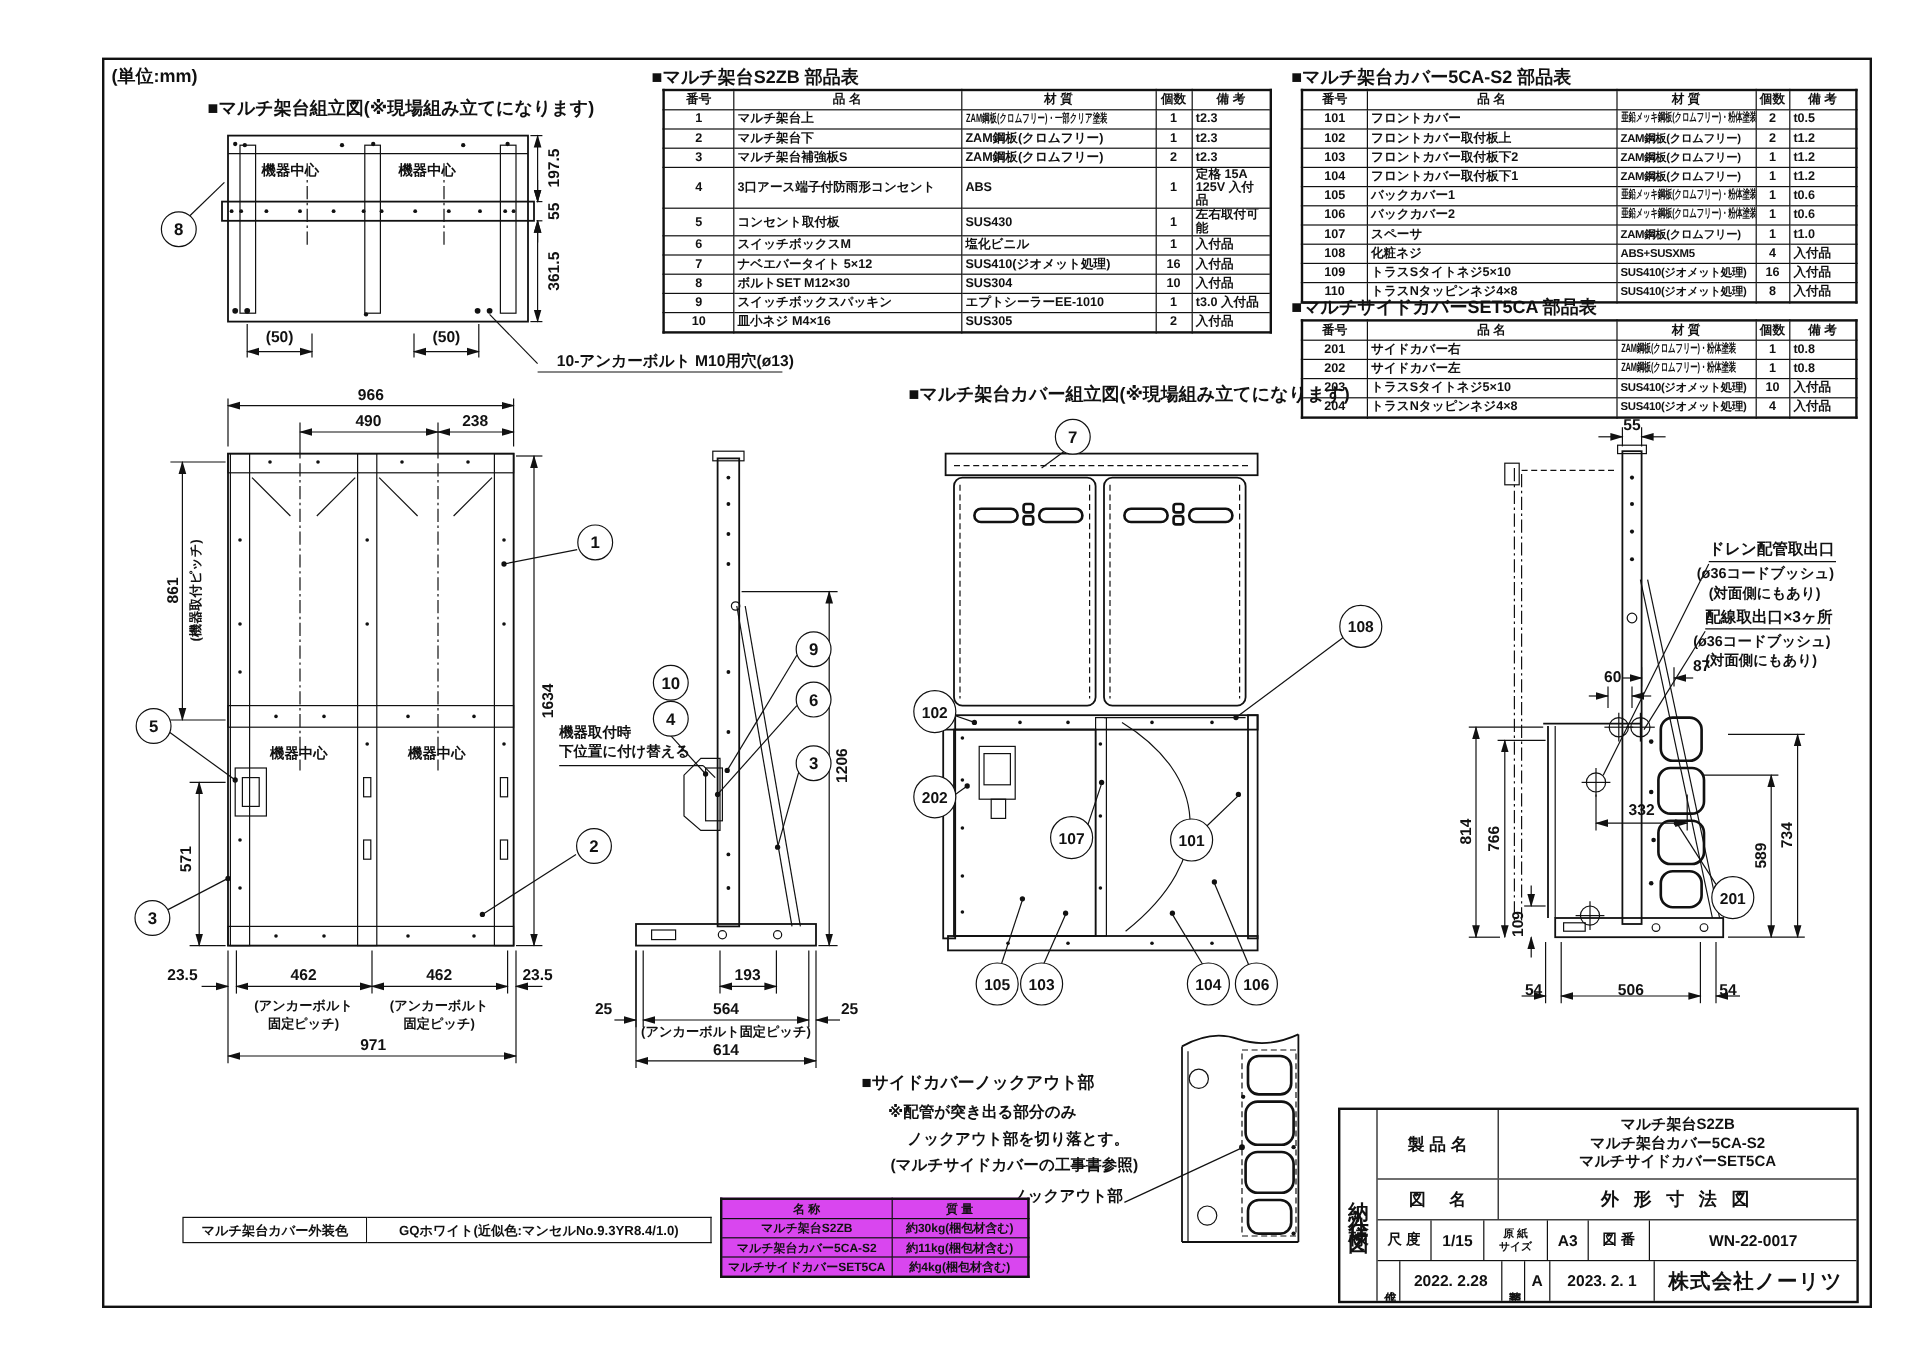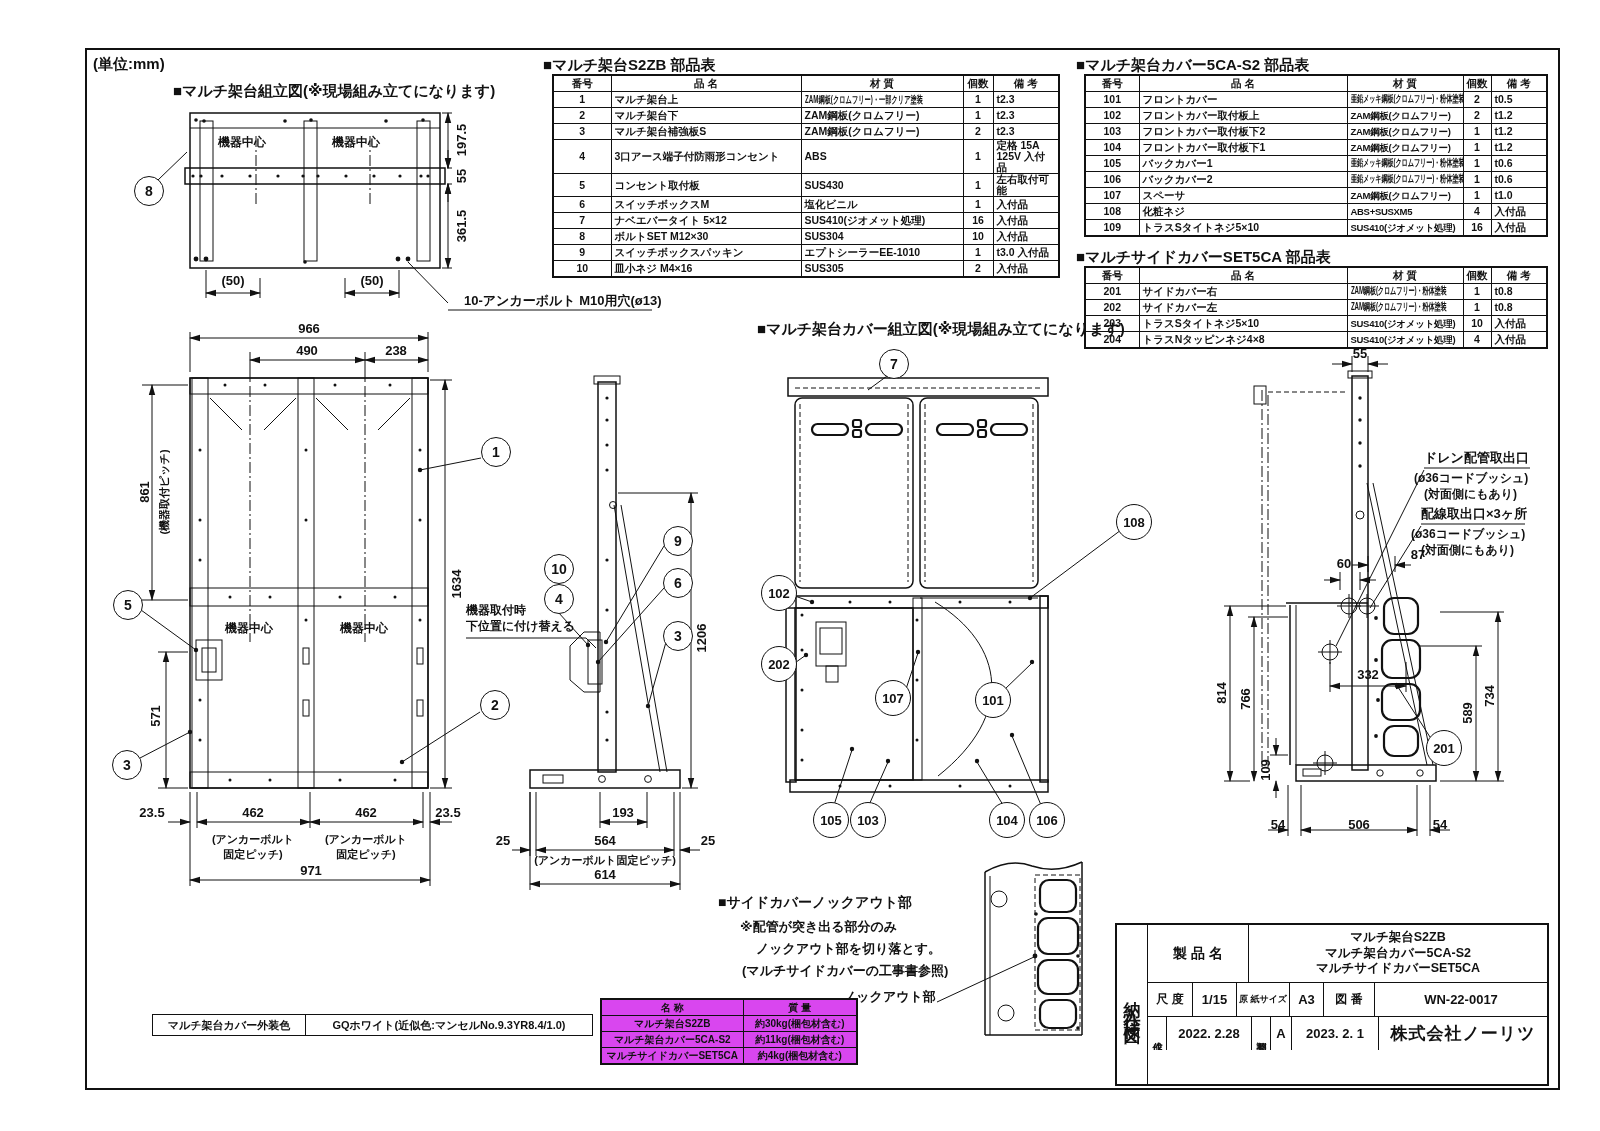--- a/index.html
+++ b/index.html
@@ -623,20 +623,27 @@
           <td class="c-qty">4</td>
           <td class="c-note">入付品</td>
         </tr>
         <tr>
           <td class="c-no">109</td>
           <td class="c-name">トラスSタイトネジ5×10</td>
           <td class="c-mat"><span>SUS410(ジオメット処理)</span></td>
           <td class="c-qty">16</td>
           <td class="c-note">入付品</td>
         </tr>
+        <tr>
+          <td class="c-no">110</td>
+          <td class="c-name">トラスNタッピンネジ4×8</td>
+          <td class="c-mat"><span>SUS410(ジオメット処理)</span></td>
+          <td class="c-qty">8</td>
+          <td class="c-note">入付品</td>
+        </tr>
     </tbody>
   </table>
 
   <span class="t f15" style="left:1076px;top:248px">■マルチサイドカバーSET5CA 部品表</span>
   <table class="parts cover" style="left:1084px;top:266px;width:462px">
     <colgroup>
         <col style="width:54px">
         <col style="width:208px">
         <col style="width:116px">
         <col style="width:28px">
@@ -796,23 +803,27 @@
     <div id="tb-main">
       <div class="tb-row" style="height:57px">
         <div class="tb-cell" style="width:100px;font-size:14px">製 品 名</div>
         <div class="tb-cell" style="flex:1;flex-direction:column;font-size:12.5px;line-height:1.25">
           <span>マルチ架台S2ZB</span>
           <span>マルチ架台カバー5CA-S2</span>
           <span>マルチサイドカバーSET5CA</span>
         </div>
       </div>
       <div class="tb-row" style="height:33px">
+        <div class="tb-cell" style="width:100px;font-size:14px;white-space:pre">図     名</div>
+        <div class="tb-cell" style="flex:1;font-size:15px;letter-spacing:4px">外 形 寸 法 図</div>
+      </div>
+      <div class="tb-row" style="height:33px">
         <div class="tb-cell" style="width:44px;font-size:12px">尺 度</div>
         <div class="tb-cell" style="width:43px;font-size:13px">1/15</div>
-        <div class="tb-cell" style="width:52px;flex-direction:row;font-size:9px;line-height:1.2">
+        <div class="tb-cell" style="width:52px;flex-direction:column;font-size:9px;line-height:1.2">
           <span>原 紙</span>
           <span>サイズ</span>
         </div>
         <div class="tb-cell" style="width:33px;font-size:13px">A3</div>
         <div class="tb-cell" style="width:50px;font-size:12px">図 番</div>
         <div class="tb-cell" style="flex:1;font-size:13px">WN-22-0017</div>
       </div>
       <div class="tb-row" style="height:33px">
         <div class="tb-cell" style="width:18px">
             <span class="vlabel">作成</span>

